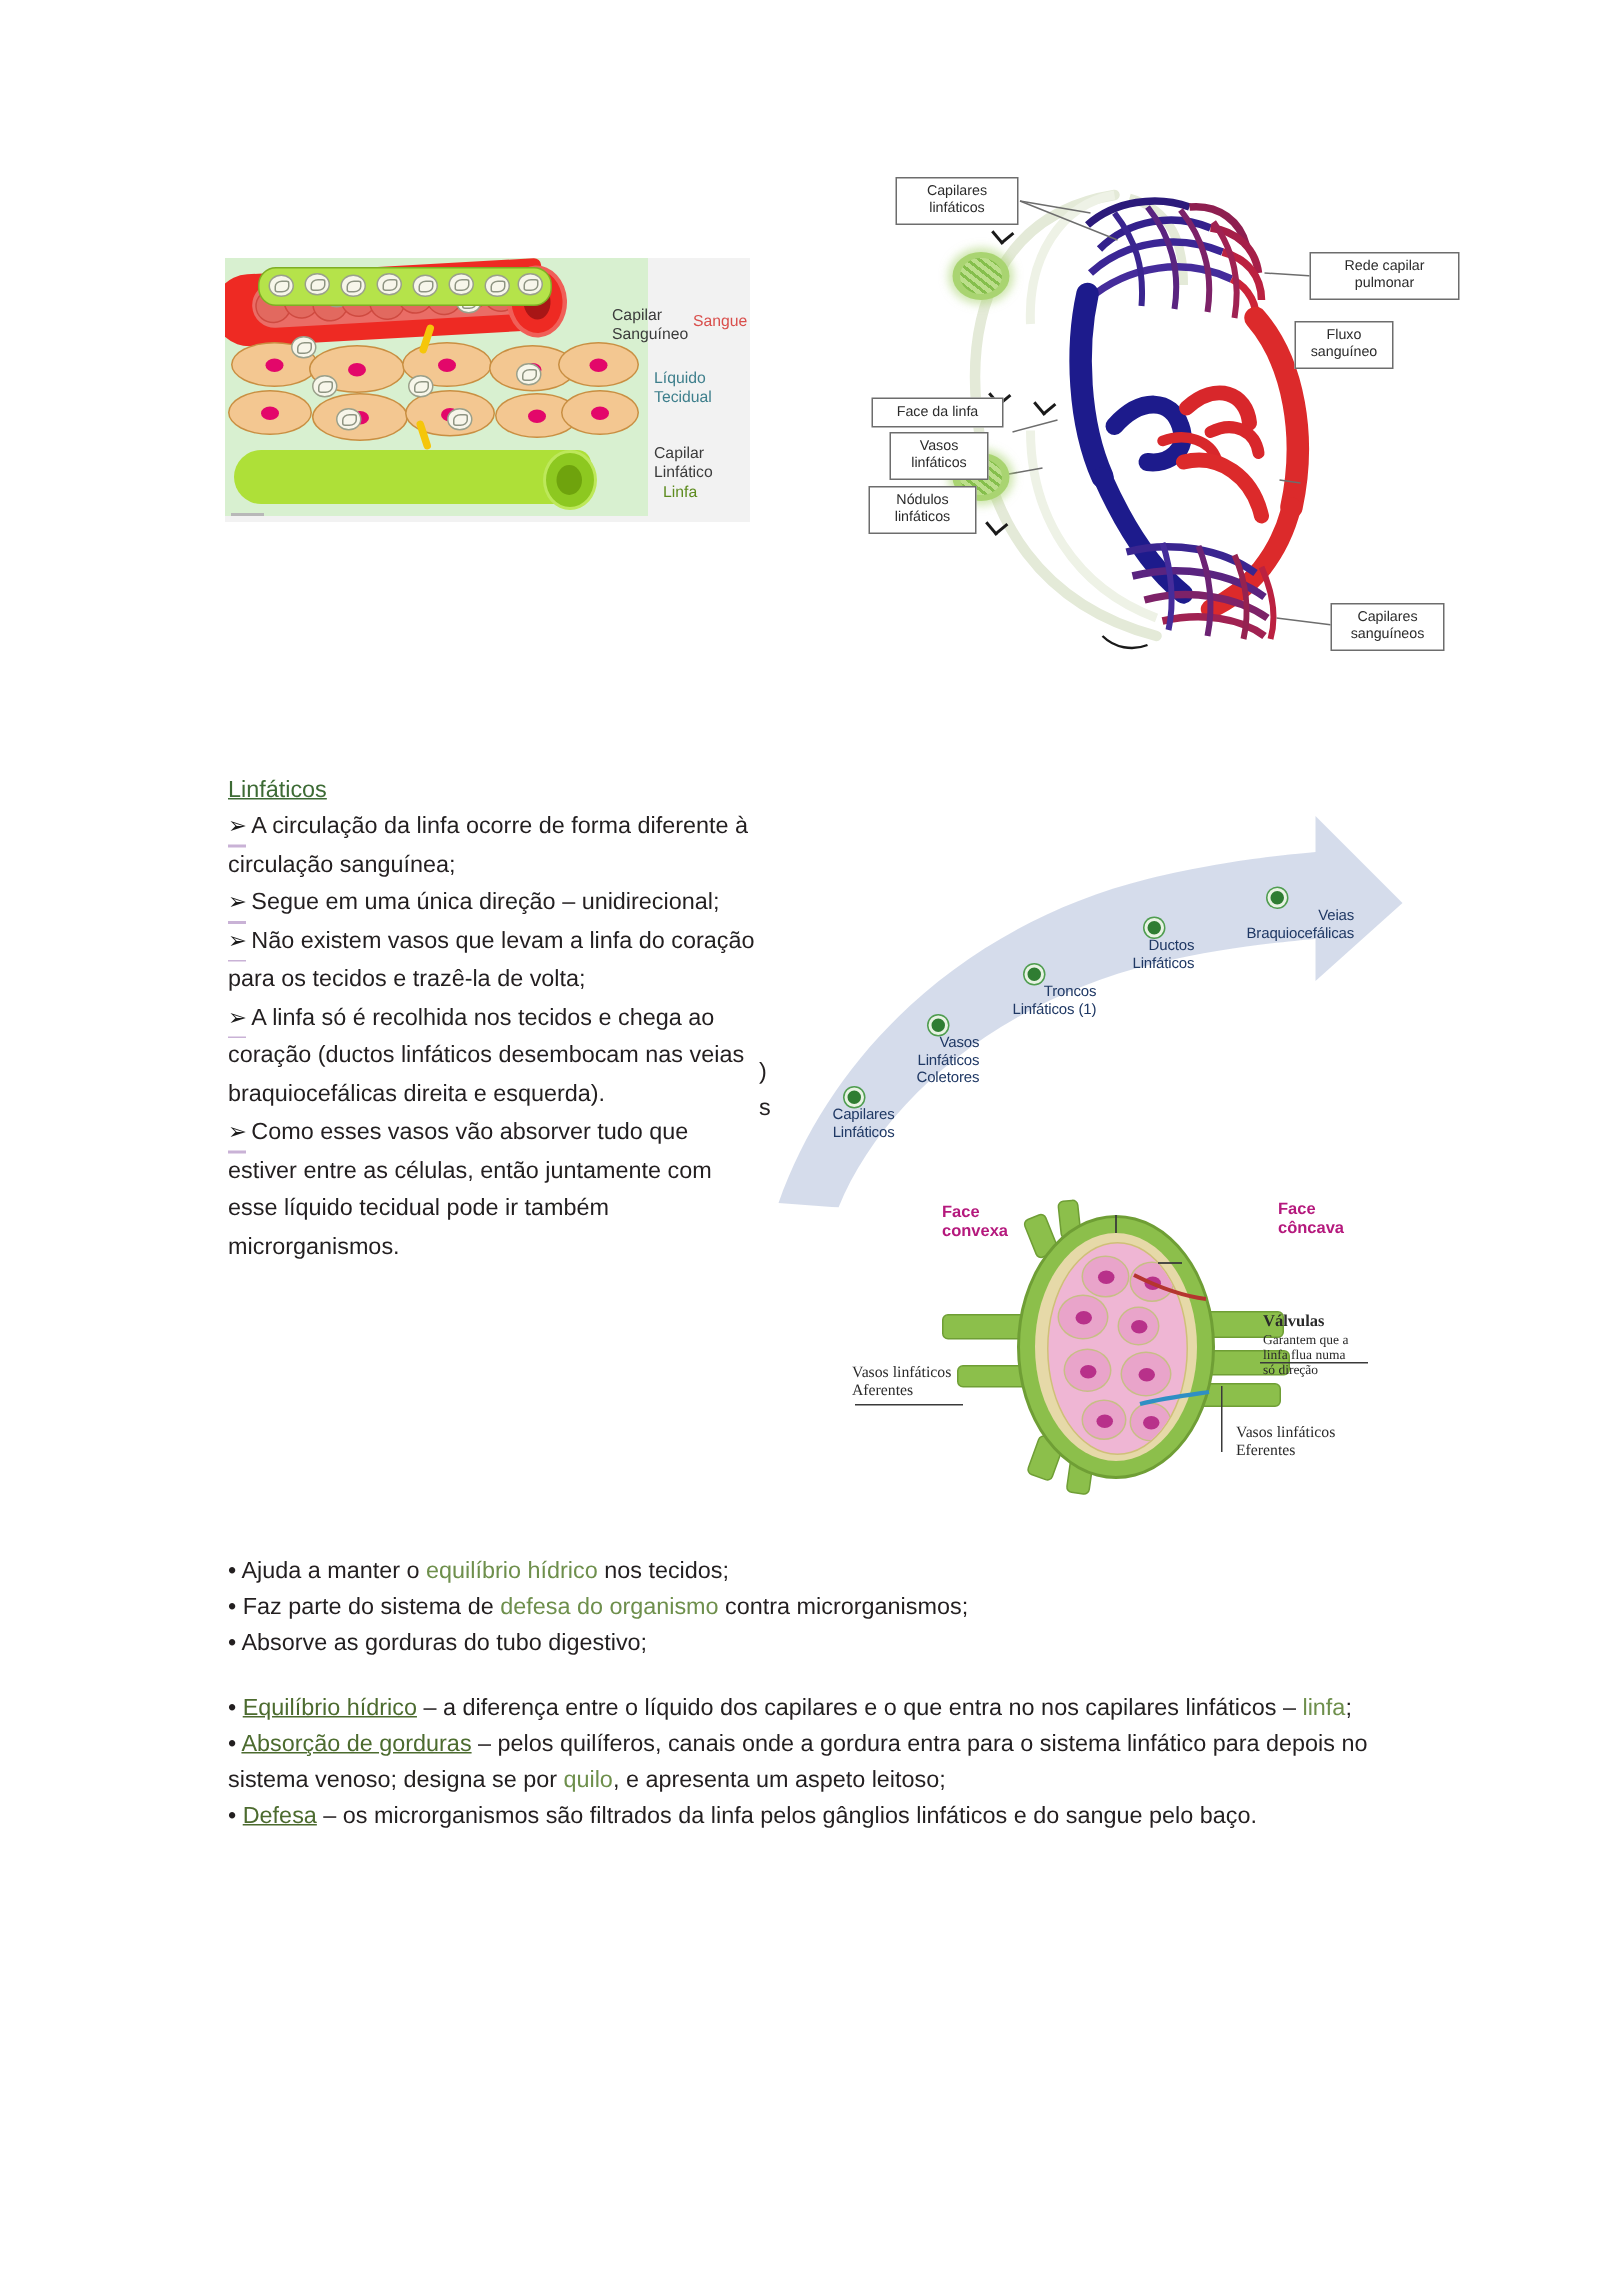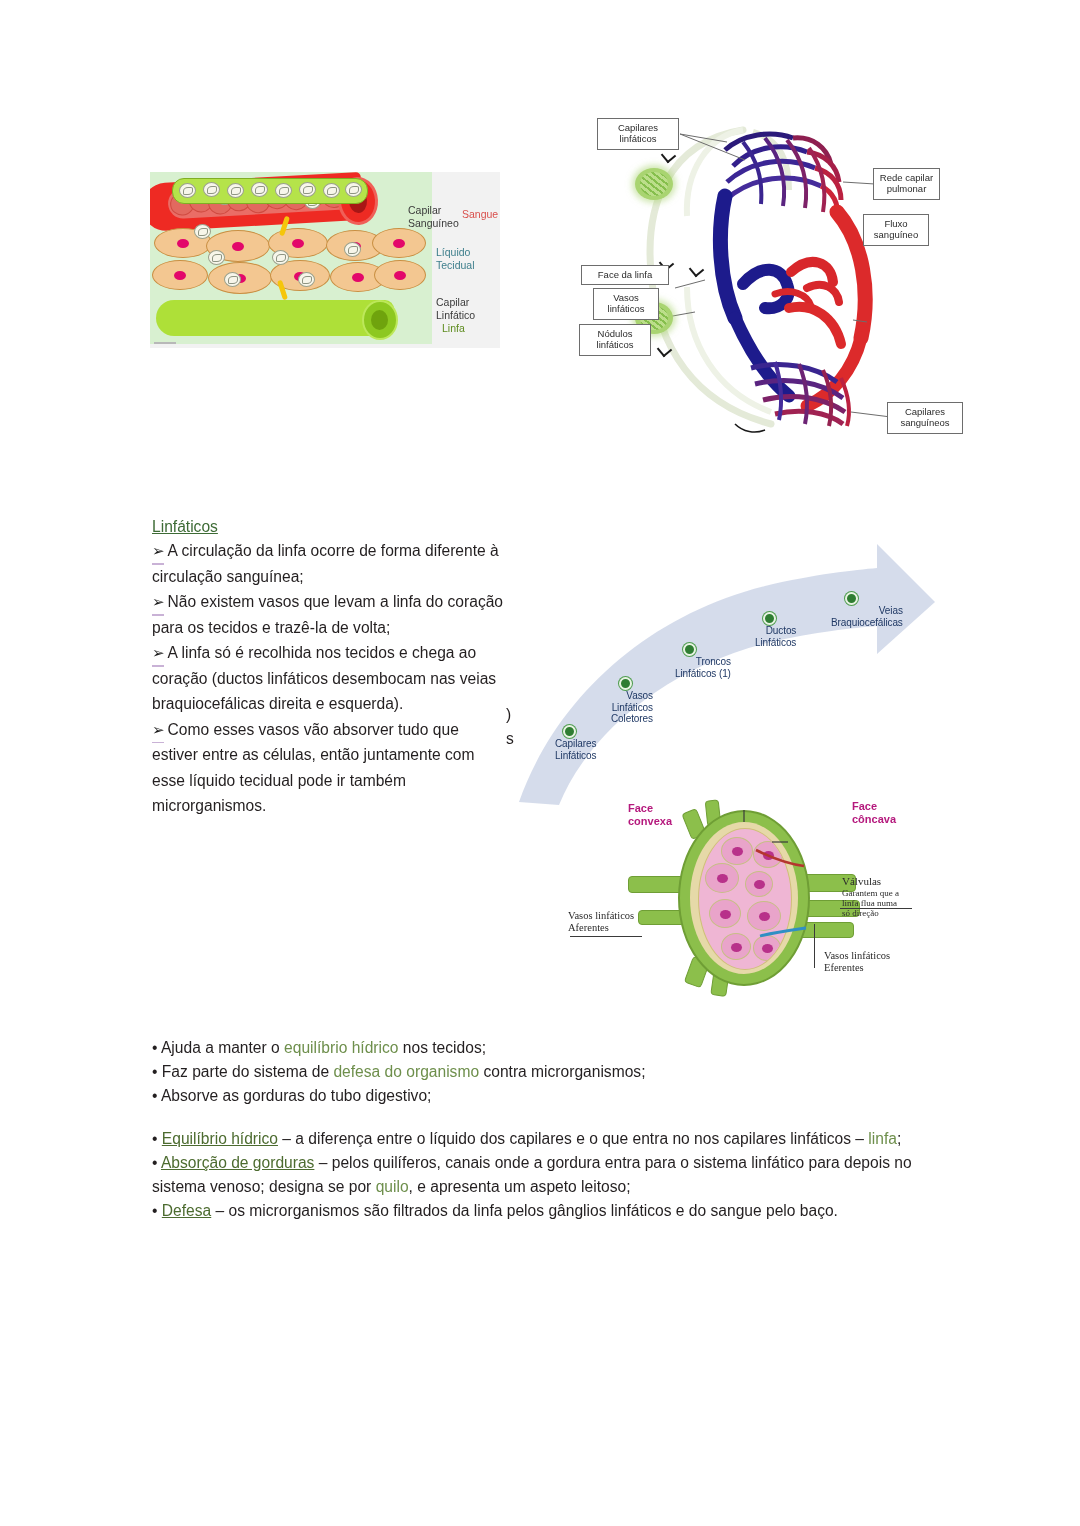--- a/index.html
+++ b/index.html
@@ -479,21 +479,21 @@
   <div class="node-green" style="left:60px; top:56px;"></div>
   <div class="node-green" style="left:60px; top:190px;"></div>
 
   <div class="flowtick" style="left:88px; top:38px;  transform:rotate(-40deg);"></div>
   <div class="flowtick" style="left:86px; top:146px; transform:rotate(-40deg);"></div>
   <div class="flowtick" style="left:84px; top:232px; transform:rotate(-40deg);"></div>
   <div class="flowtick" style="left:116px;top:152px; transform:rotate(-40deg);"></div>
 
   <div class="cbox" style="left:22px;  top:6px;   width:82px;  height:32px;">Capilares
 linfáticos</div>
-  <div class="cbox" style="left:298px; top:56px;  width:67px;  height:32px;">Rede capilar
+  <div class="cbox" style="left:298px; top:56px;  width:100px;  height:32px;">Rede capilar
 pulmonar</div>
   <div class="cbox" style="left:288px; top:102px; width:66px;  height:32px;">Fluxo
 sanguíneo</div>
   <div class="cbox" style="left:6px;   top:153px; width:88px;  height:20px;">Face da linfa</div>
   <div class="cbox" style="left:18px;  top:176px; width:66px;  height:32px;">Vasos
 linfáticos</div>
   <div class="cbox" style="left:4px;   top:212px; width:72px;  height:32px;">Nódulos
 linfáticos</div>
   <div class="cbox" style="left:312px; top:290px; width:76px;  height:32px;">Capilares
 sanguíneos</div>
@@ -568,33 +568,34 @@
   <div class="node-leader" style="left:10px;  top:148px; width:72px; height:1.2px;"></div>
   <div class="node-leader" style="left:280px; top:120px; width:72px; height:1.2px;"></div>
   <div class="node-leader" style="left:254px; top:136px; width:1.2px; height:44px;"></div>
 
   <div class="node-label face" style="left:68px;  top:14px;">Face
 convexa</div>
   <div class="node-label face" style="left:292px; top:12px;">Face
 côncava</div>
   <div class="node-label" style="left:8px; top:122px;">Vasos linfáticos
 Aferentes</div>
-  <div class="node-label" style="left:282px; top:88px; font-size:11px;">Válvulas</div>
+  <div class="node-label" style="left:282px; top:88px; font-size:11px;font-weight:bold;">Válvulas</div>
   <div class="node-label" style="left:282px; top:100px; font-size:9px; line-height:10px;">Garantem que a
 linfa flua numa
 só direção</div>
   <div class="node-label" style="left:264px; top:162px;">Vasos linfáticos
 Eferentes</div>
 </div>
 
 <div class="txt-block col-narrow" style="top:518px;">
   <div class="heading">Linfáticos</div>
 
   <p class="arrow-line"><span class="arrow-glyph">➢</span><span>A circulação da linfa ocorre de forma diferente à circulação sanguínea;</span></p>
 
+  <p class="arrow-line"><span class="arrow-glyph">➢</span><span>Segue em uma única direção – unidirecional;</span></p>
 
   <p class="arrow-line"><span class="arrow-glyph">➢</span><span>Não existem vasos que levam a linfa do coração para os tecidos e trazê-la de volta;</span></p>
 
   <p class="arrow-line"><span class="arrow-glyph">➢</span><span>A linfa só é recolhida nos tecidos e chega ao coração (ductos linfáticos desembocam nas veias braquiocefálicas direita e esquerda).</span></p>
 
   <p class="arrow-line"><span class="arrow-glyph">➢</span><span>Como esses vasos vão absorver tudo que estiver entre as células, então juntamente com esse líquido tecidual pode ir também microrganismos.</span></p>
 
 </div>
 
 <div class="txt-block col-wide" style="top:1036px;">

